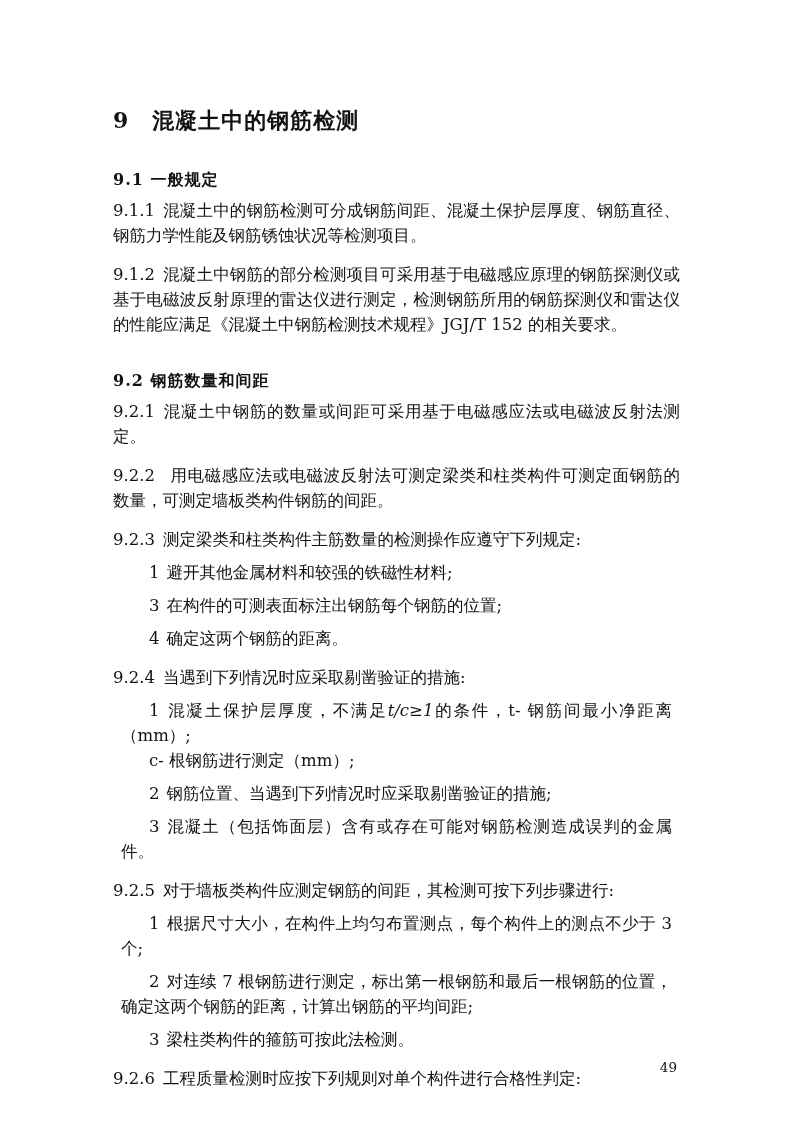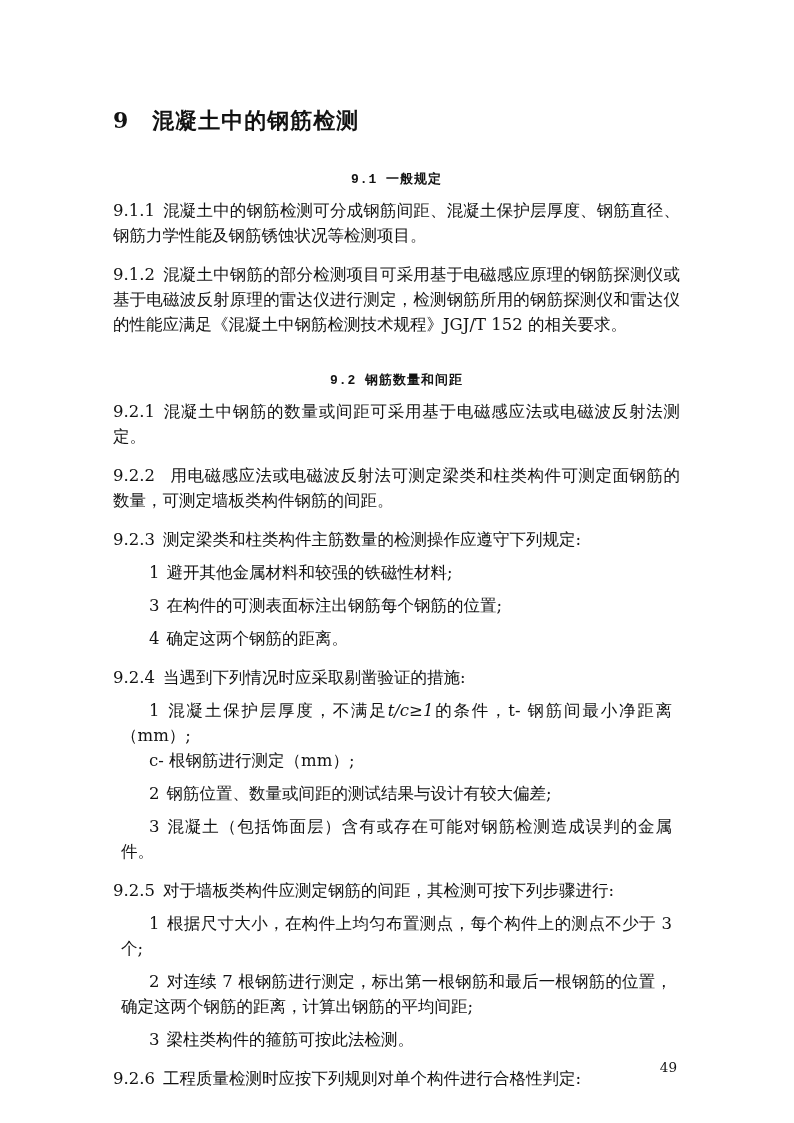--- a/index.html
+++ b/index.html
@@ -15,23 +15,23 @@
     position: absolute; inset: 0;
     padding: 104px 114px 0 113px;
     box-sizing: border-box;
   }
   .chapter-title {
     font-size: 22px; font-weight: 700;
     text-align: left; margin: 0;
     line-height: 32px; letter-spacing: 1px;
   }
   .section-title {
-    font-size: 13px; font-weight: 700;
-    text-align: center; margin: 30px 0 0;
-    line-height: 28px; letter-spacing: 1px; font-family: Liberation Mono, monospace;
+    font-size: 16px; font-weight: 700;
+    margin: 30px 0 0;
+    line-height: 28px; letter-spacing: 1px;
   }
   .clause {
     font-size: 16.5px; line-height: 25px;
     margin: 14px 0 0;
     text-align: justify;
   }
   .section-title + .clause { margin-top: 4px; }
   .cnum { margin-right: 8px; white-space: nowrap; }
   .clause-92-2 .cnum { margin-right: 15px; }
   .clause-list { margin: 0; }
@@ -72,21 +72,21 @@
   <p class="clause"><span class="cnum">9.2.3</span><span>测定梁类和柱类构件主筋数量的检测操作应遵守下列规定:</span></p>
   <div class="clause-list">
     <p class="item"><span class="inum">1</span><span>避开其他金属材料和较强的铁磁性材料;</span></p>
     <p class="item"><span class="inum">3</span><span>在构件的可测表面标注出钢筋每个钢筋的位置;</span></p>
     <p class="item"><span class="inum">4</span><span>确定这两个钢筋的距离。</span></p>
   </div>
 
   <p class="clause"><span class="cnum">9.2.4</span><span>当遇到下列情况时应采取剔凿验证的措施:</span></p>
   <div class="clause-list">
     <p class="item"><span class="inum">1</span><span>混凝土保护层厚度，不满足</span><i class="var">t/c≥1</i><span>的条件，t- 钢筋间最小净距离（mm）;</span><span class="cont">c- 根钢筋进行测定（mm）;</span></p>
-    <p class="item"><span class="inum">2</span><span>钢筋位置、数量或间距的测试结果与设计有较大偏差;</span></p>
+    <p class="item"><span class="inum">2</span><span>钢筋位置、当遇到下列情况时应采取剔凿验证的措施;</span></p>
     <p class="item"><span class="inum">3</span><span>混凝土（包括饰面层）含有或存在可能对钢筋检测造成误判的金属件。</span></p>
   </div>
 
   <p class="clause"><span class="cnum">9.2.5</span><span>对于墙板类构件应测定钢筋的间距，其检测可按下列步骤进行:</span></p>
   <div class="clause-list">
     <p class="item"><span class="inum">1</span><span>根据尺寸大小，在构件上均匀布置测点，每个构件上的测点不少于 3 个;</span></p>
     <p class="item"><span class="inum">2</span><span>对连续 7 根钢筋进行测定，标出第一根钢筋和最后一根钢筋的位置，确定这两个钢筋的距离，计算出钢筋的平均间距;</span></p>
     <p class="item"><span class="inum">3</span><span>梁柱类构件的箍筋可按此法检测。</span></p>
   </div>
 

